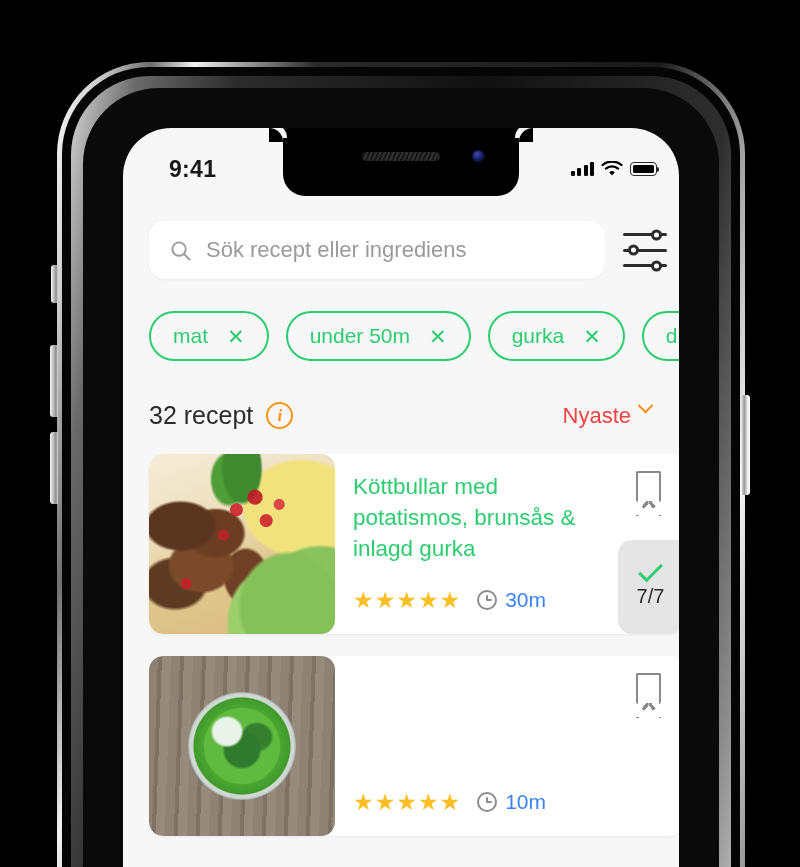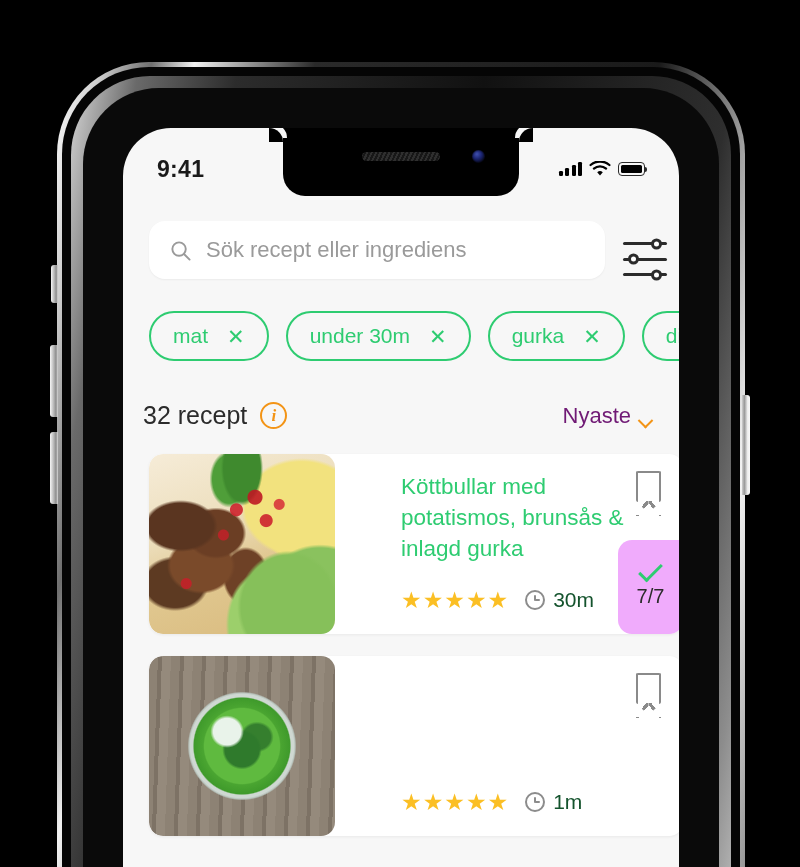--- a/index.html
+++ b/index.html
@@ -61,41 +61,41 @@
     background-image:repeating-linear-gradient(115deg,#2f2f2f 0 2px,#171717 2px 4px);
   }
   .camera{
     position:absolute; right:34px; top:22px; width:13px; height:13px; border-radius:50%;
     background:radial-gradient(circle at 38% 32%,#3f4fb0 0%,#1b2470 40%,#05060f 80%);
     box-shadow:inset 0 0 2px #000;
   }
 
   
   .statusbar{
-    position:absolute; left:0; top:0; width:100%; height:68px;
+    position:absolute; left:12px; top:0; width:100%; height:68px;
     display:flex; align-items:center; justify-content:space-between;
     padding:14px 34px 0 34px; z-index:20;
   }
   .clock{ font-size:23px; font-weight:600; color:#1a1a1a; letter-spacing:.3px; }
   .status-right{ display:flex; align-items:center; gap:7px; }
   .bars{ display:flex; align-items:flex-end; gap:2.5px; height:13px; }
   .bars i{ display:block; width:4px; background:#000; border-radius:1.2px; }
   .bars i:nth-child(1){height:5px}.bars i:nth-child(2){height:8px}
   .bars i:nth-child(3){height:11px}.bars i:nth-child(4){height:14px}
   .battery{
     width:27px;height:14px;border:1.6px solid #2a2a2a;border-radius:4px;padding:1.6px;position:relative;
   }
   .battery span{display:block;width:100%;height:100%;background:#000;border-radius:1.5px;}
   .battery:after{content:"";position:absolute;right:-3.4px;top:4px;width:2px;height:5px;
     background:#2a2a2a;border-radius:0 2px 2px 0;}
 
   
   .app{ position:absolute; left:0; right:0; top:68px; bottom:0; background:#f7f7f7; }
 
-  .searchrow{ display:flex; align-items:flex-end; gap:18px; padding:25px 12px 0 26px; }
+  .searchrow{ display:flex; align-items:center; gap:18px; padding:25px 12px 0 26px; }
   .searchbox{
     flex:1; height:58px; background:#fff; border-radius:16px;
     display:flex; align-items:center; gap:14px; padding:0 20px;
     box-shadow:0 1px 2px rgba(0,0,0,.05);
   }
   .search-ph{ font-size:22px; color:#9a9a9a; }
   .filter-icon{ width:44px; height:40px; display:flex; flex-direction:column;
                 justify-content:space-between; padding:3px 0; cursor:pointer; }
   .fline{ position:relative; height:3px; background:#2b2b2b; border-radius:2px; width:100%; }
   .fline .knob{ position:absolute; top:50%; width:11px; height:11px; border-radius:50%;
@@ -106,63 +106,63 @@
   .chips{ display:flex; gap:17px; padding:32px 0 0 26px; }
   .chip{
     flex:0 0 auto; height:50px; border:2px solid #2ecc71; border-radius:26px;
     display:flex; align-items:center; gap:19px; padding:0 22px; background:transparent;
   }
   .chip-label{ font-size:21px; color:#2ecc71; white-space:nowrap; }
   .chip-x{ font-size:21px; color:#2ecc71; font-weight:500; line-height:1; }
 
   
   .resrow{ display:flex; align-items:center; justify-content:space-between;
-           padding:40px 28px 0 20px; }
+           padding:40px 28px 0 26px; }
   .resleft{ display:flex; align-items:center; gap:13px; }
   .rescount{ font-size:25px; color:#2b2b2b; }
   .info-icon{ width:27px; height:27px; border-radius:50%; border:2px solid #f39416;
               color:#f39416; font-size:17px; font-style:italic; font-family:"Liberation Serif",serif;
               display:flex; align-items:center; justify-content:center; font-weight:600; }
-  .sort{ display:flex; align-items:flex-end; gap:9px; color:#701a75; font-size:22px; }
+  .sort{ display:flex; align-items:flex-start; gap:9px; color:#ef4444; font-size:22px; }
   .chev{ width:11px; height:11px; border-right:2.6px solid #f39416;
          border-bottom:2.6px solid #f39416; transform:rotate(45deg) translate(-2px,-2px); }
 
   
   .cards{ padding:24px 0 0 26px; display:flex; flex-direction:column; gap:22px; }
   .cardwrap{ position:relative; }
   .card{
     position:relative; width:534px; height:180px; background:#fff; border-radius:14px;
     display:flex; overflow:hidden; box-shadow:0 1px 3px rgba(0,0,0,.06);
   }
   .thumb{ width:186px; height:180px; flex:0 0 186px; border-radius:14px; }
-  .cbody{ flex:1; padding:17px 16px 0 18px; position:relative;margin-left:48px; }
+  .cbody{ flex:1; padding:17px 16px 0 18px; position:relative; }
   .ctitle{ font-size:22.5px; line-height:31px; color:#2ecc71; max-width:255px; }
   .cmeta{ position:absolute; left:18px; bottom:22px; display:flex; align-items:center; gap:17px; }
   .stars{ display:flex; gap:1px; }
   .star{ font-size:23px; color:#fbbf24; line-height:1; }
   .timewrap{ display:flex; align-items:center; gap:8px; }
   .clock-ic{ width:20px; height:20px; border:2.2px solid #8c8c8c; border-radius:50%; position:relative; }
   .clock-ic:before{ content:""; position:absolute; left:50%; top:3px; width:2px; height:6px;
                     background:#8c8c8c; transform:translateX(-50%); border-radius:1px; }
   .clock-ic:after{ content:""; position:absolute; left:50%; top:7px; width:5px; height:2px;
                    background:#8c8c8c; border-radius:1px; }
-  .ctime{ font-size:21px; color:#14532d; }
+  .ctime{ font-size:21px; color:#3b82f6; }
 
   .bookmark{ position:absolute; right:22px; top:17px; width:25px; height:31px;
              border:2.4px solid #8a8a8a; border-bottom:none; border-radius:2px; }
   .bookmark:after{ content:""; position:absolute; left:-2.4px; right:-2.4px; bottom:-13px; height:14px;
     background:#fff;
     clip-path:polygon(0 0,50% 86%,100% 0,100% 100%,0 100%);
     border-left:2.4px solid transparent; }
   .bookmark:before{ content:""; position:absolute; left:-2.4px; bottom:-14px; width:calc(100% + 4.8px);
     height:15px; background:
       linear-gradient(to bottom right,transparent calc(50% - 1.7px),#8a8a8a calc(50% - 1.7px),#8a8a8a calc(50% + 1.7px),transparent calc(50% + 1.7px)) left/50% 100% no-repeat,
       linear-gradient(to bottom left, transparent calc(50% - 1.7px),#8a8a8a calc(50% - 1.7px),#8a8a8a calc(50% + 1.7px),transparent calc(50% + 1.7px)) right/50% 100% no-repeat; }
 
-  .badge{ position:absolute; right:0; bottom:0; width:65px; height:94px; background:#f0abfc;
+  .badge{ position:absolute; right:0; bottom:0; width:65px; height:94px; background:#e5e5e5;
           border-radius:14px 0 0 14px; display:flex; flex-direction:column;
           align-items:center; justify-content:center; gap:9px; }
   .tick{ width:23px; height:12px; border-left:3.6px solid #2ecc71; border-bottom:3.6px solid #2ecc71;
          transform:rotate(-45deg); margin-top:-3px; }
   .bcount{ font-size:20px; color:#2b2b2b; }
 
   
   .img-meatballs{
     background:
       radial-gradient(circle at 20% 72%, rgba(200,30,40,.85) 0 5px, transparent 6px),
@@ -257,21 +257,21 @@
                     </div>
                 </div>
               </div>
 
               <div class="chips">
                 <div class="chip">
                   <span class="chip-label">mat</span>
                   <span class="chip-x">✕</span>
                 </div>
                 <div class="chip">
-                  <span class="chip-label">under 30m</span>
+                  <span class="chip-label">under 50m</span>
                   <span class="chip-x">✕</span>
                 </div>
                 <div class="chip">
                   <span class="chip-label">gurka</span>
                   <span class="chip-x">✕</span>
                 </div>
                 <div class="chip">
                   <span class="chip-label">din</span>
 
                 </div>
@@ -324,21 +324,21 @@
                       <div class="cmeta">
                         <span class="stars">
                           <span class="star">★</span>
                             <span class="star">★</span>
                             <span class="star">★</span>
                             <span class="star">★</span>
                             <span class="star">★</span>
                         </span>
                         <span class="timewrap">
                           <span class="clock-ic"></span>
-                          <span class="ctime">1m</span>
+                          <span class="ctime">10m</span>
                         </span>
                       </div>
                       <div class="bookmark"></div>
                     </div>
                   </div>
 
                 </div>
 
               </div>
             </div>

